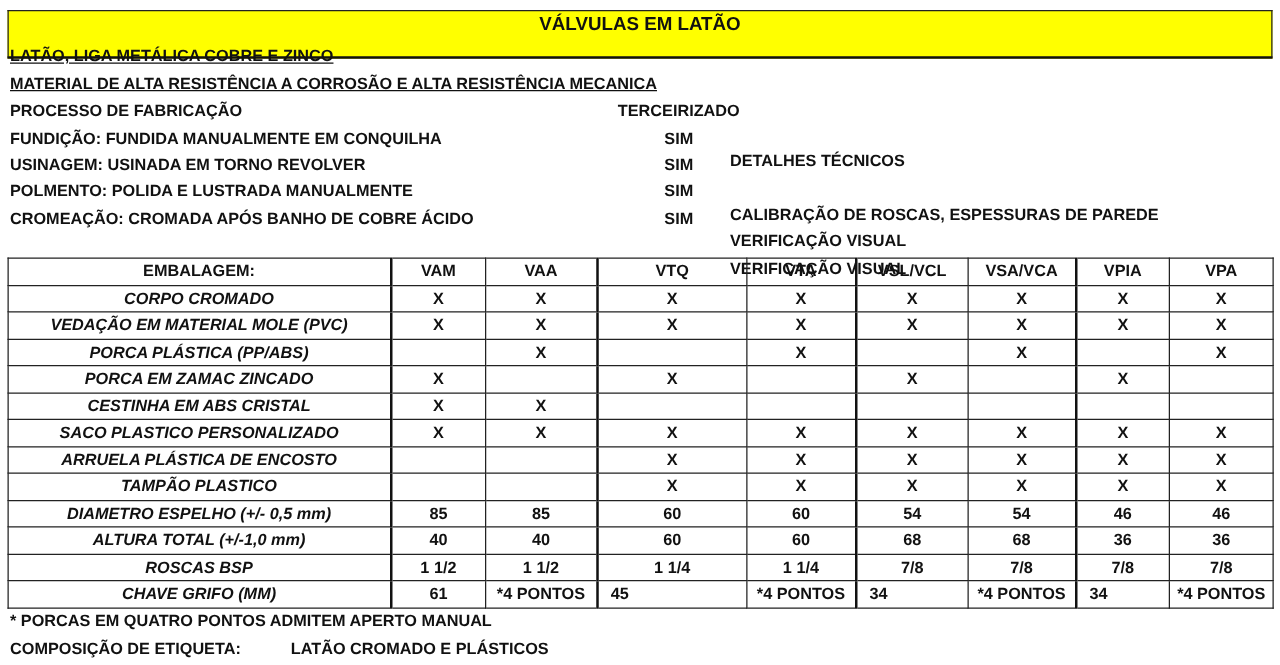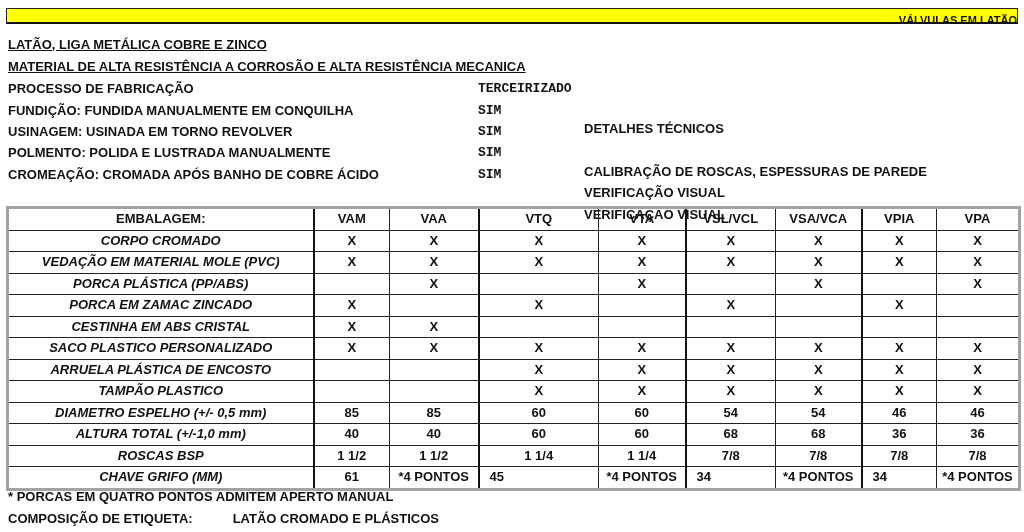--- a/index.html
+++ b/index.html
@@ -2,35 +2,35 @@
 <html><head>
   <meta charset="utf-8">
   <style>
     html, body { margin: 0; padding: 0; background: #ffffff; }
     body {
       width: 1024px; height: 532px; position: relative; overflow: hidden;
       font-family: "Liberation Sans", sans-serif; font-weight: bold; color: #111;
       font-size: 13px;
     }
     .title-bar {
-      position: absolute; left: 6px; top: 8px; width: 1012px; height: 16px;
+      position: absolute; left: 6px; top: 8px; width: 1012px; height: 39px;
       background: #ffff00; border: 1px solid #222; box-sizing: border-box;
       border-bottom: 2px solid #111;
-      text-align: right; font-size: 11px; line-height: 22px;
+      text-align: center; font-size: 15px; line-height: 22px;
     }
     .line { position: absolute; left: 8px; font-size: 13px; line-height: 16px; white-space: nowrap; text-decoration: underline; }
     .proc-row { position: absolute; left: 8px; height: 16px; font-size: 13px; line-height: 16px; white-space: nowrap; width: 1000px; }
     .proc-row .c1 { position: absolute; left: 0; }
-    .proc-row .c2 { position: absolute; left: 470px; width: 110px; text-align: left; font-family: Liberation Mono, monospace; }
+    .proc-row .c2 { position: absolute; left: 480px; width: 110px; text-align: center; }
     .proc-row .c3 { position: absolute; left: 576px; margin-top: 40px; }
 
     table.spec {
       position: absolute; left: 6px; top: 206px; width: 1012px;
       border-collapse: collapse; table-layout: fixed;
-      border: 3px solid #a3a3a3;
+      border: 1px solid #a3a3a3;
     }
     table.spec td, table.spec th {
       border: 1px solid #222; height: 20.5px; padding: 0 2px;
       font-size: 13px; line-height: 18px; white-space: nowrap; overflow: hidden;
     }
     table.spec th { font-weight: bold; text-align: center; }
     table.spec td.lbl { text-align: center; font-style: italic; }
     table.spec td.val { text-align: center; }
     table.spec td.left { text-align: left; padding-left: 10px; }
     table.spec .thick-l { border-left: 2px solid #111; }

